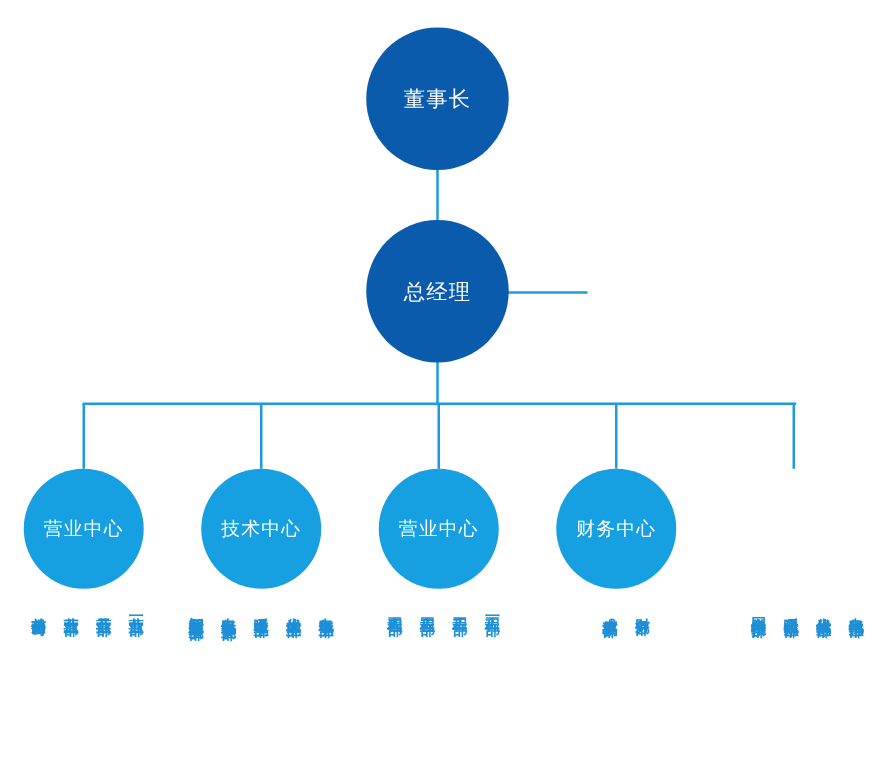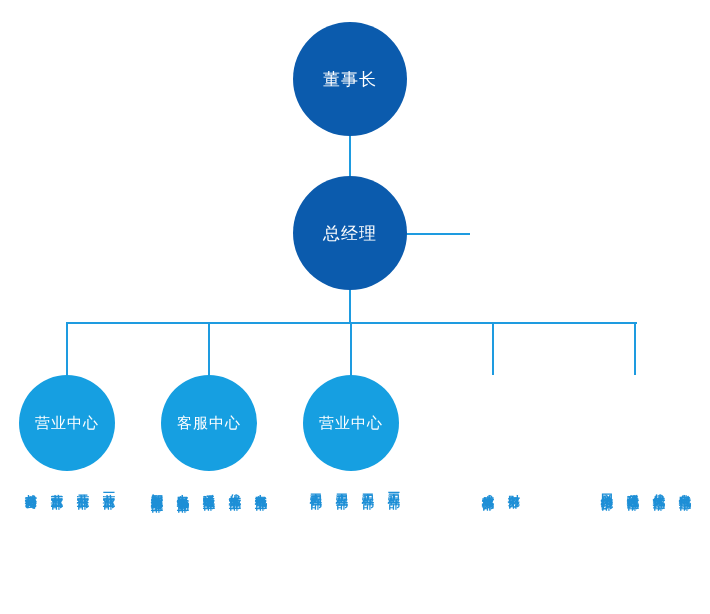--- a/index.html
+++ b/index.html
@@ -64,24 +64,27 @@
   </div>
 
   <div class="circle dark big" style="left:293px;top:176px;">
     <span>总经理</span>
   </div>
 
   <div class="circle light center-node" style="left:19px;top:375px;">
     <span>营业中心</span>
   </div>
   <div class="circle light center-node" style="left:161px;top:375px;">
-    <span>客服中心</span>
+    <span>技术中心</span>
   </div>
   <div class="circle light center-node" style="left:303px;top:375px;">
     <span>营业中心</span>
+  </div>
+  <div class="circle light center-node" style="left:445px;top:375px;">
+    <span>财务中心</span>
   </div>
 
   <div class="depts" style="left:22px;top:484px;">
     <span class="dept">营业一部</span>
     <span class="dept">营业二部</span>
     <span class="dept">营业三部</span>
     <span class="dept">越南分公司</span>
   </div>
 
   <div class="depts" style="left:148px;top:484px;">

